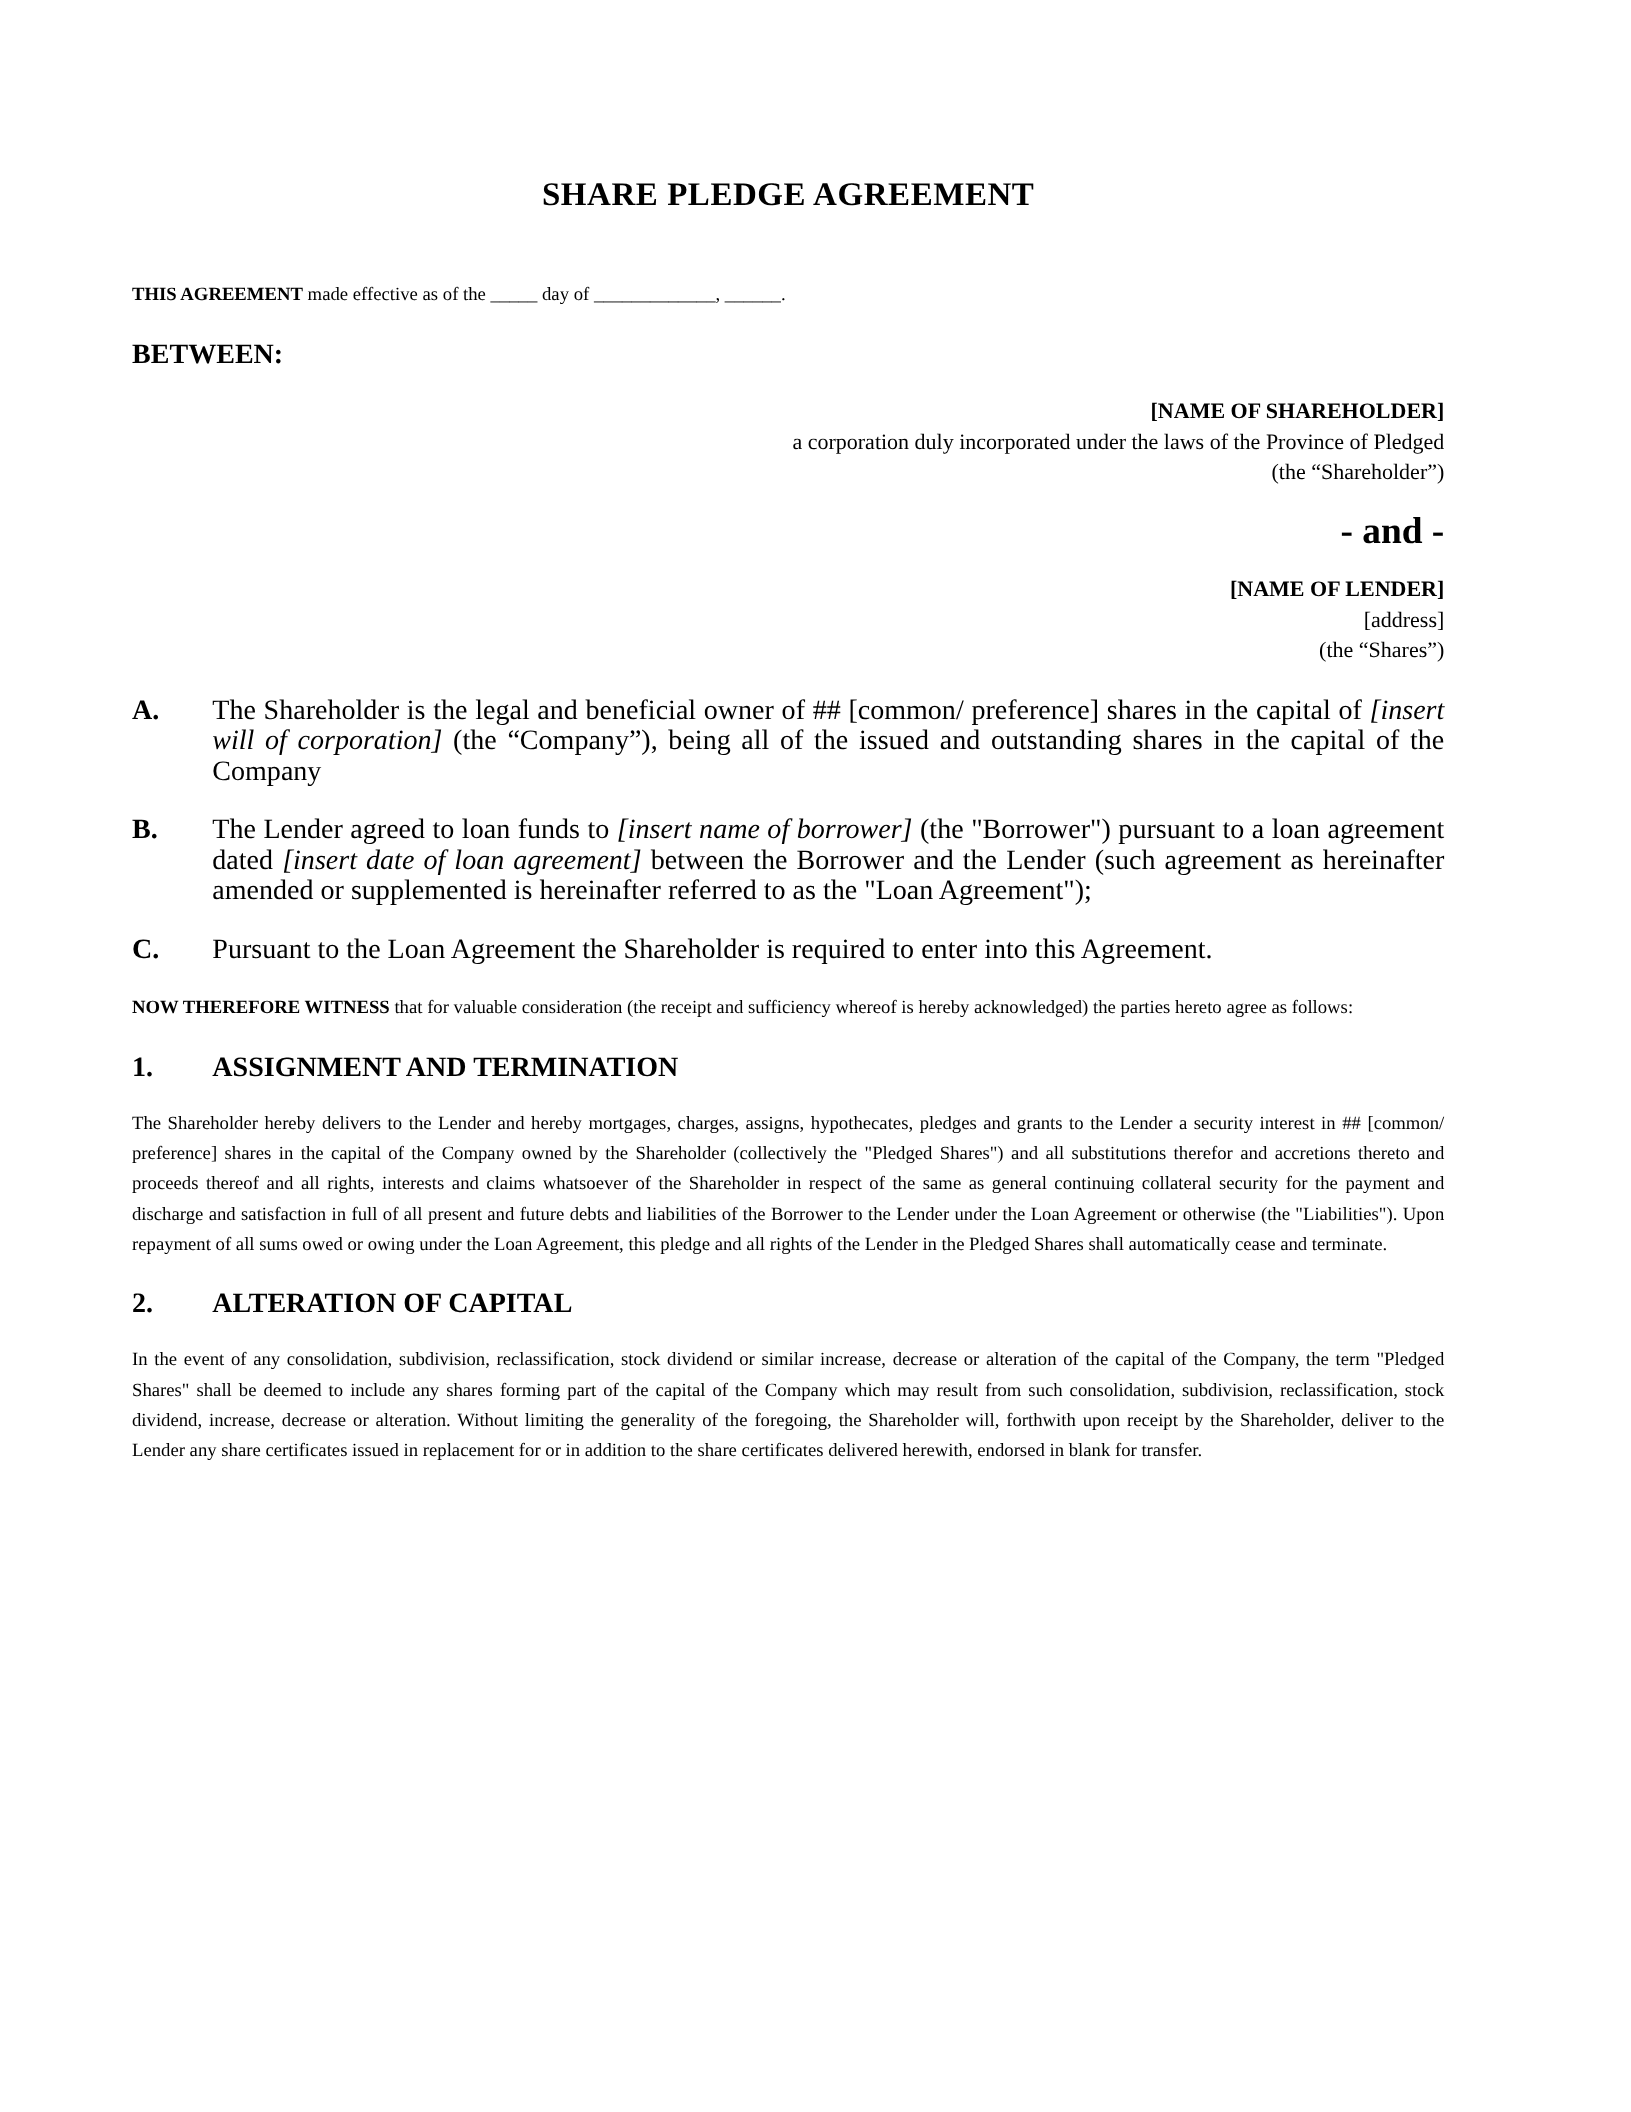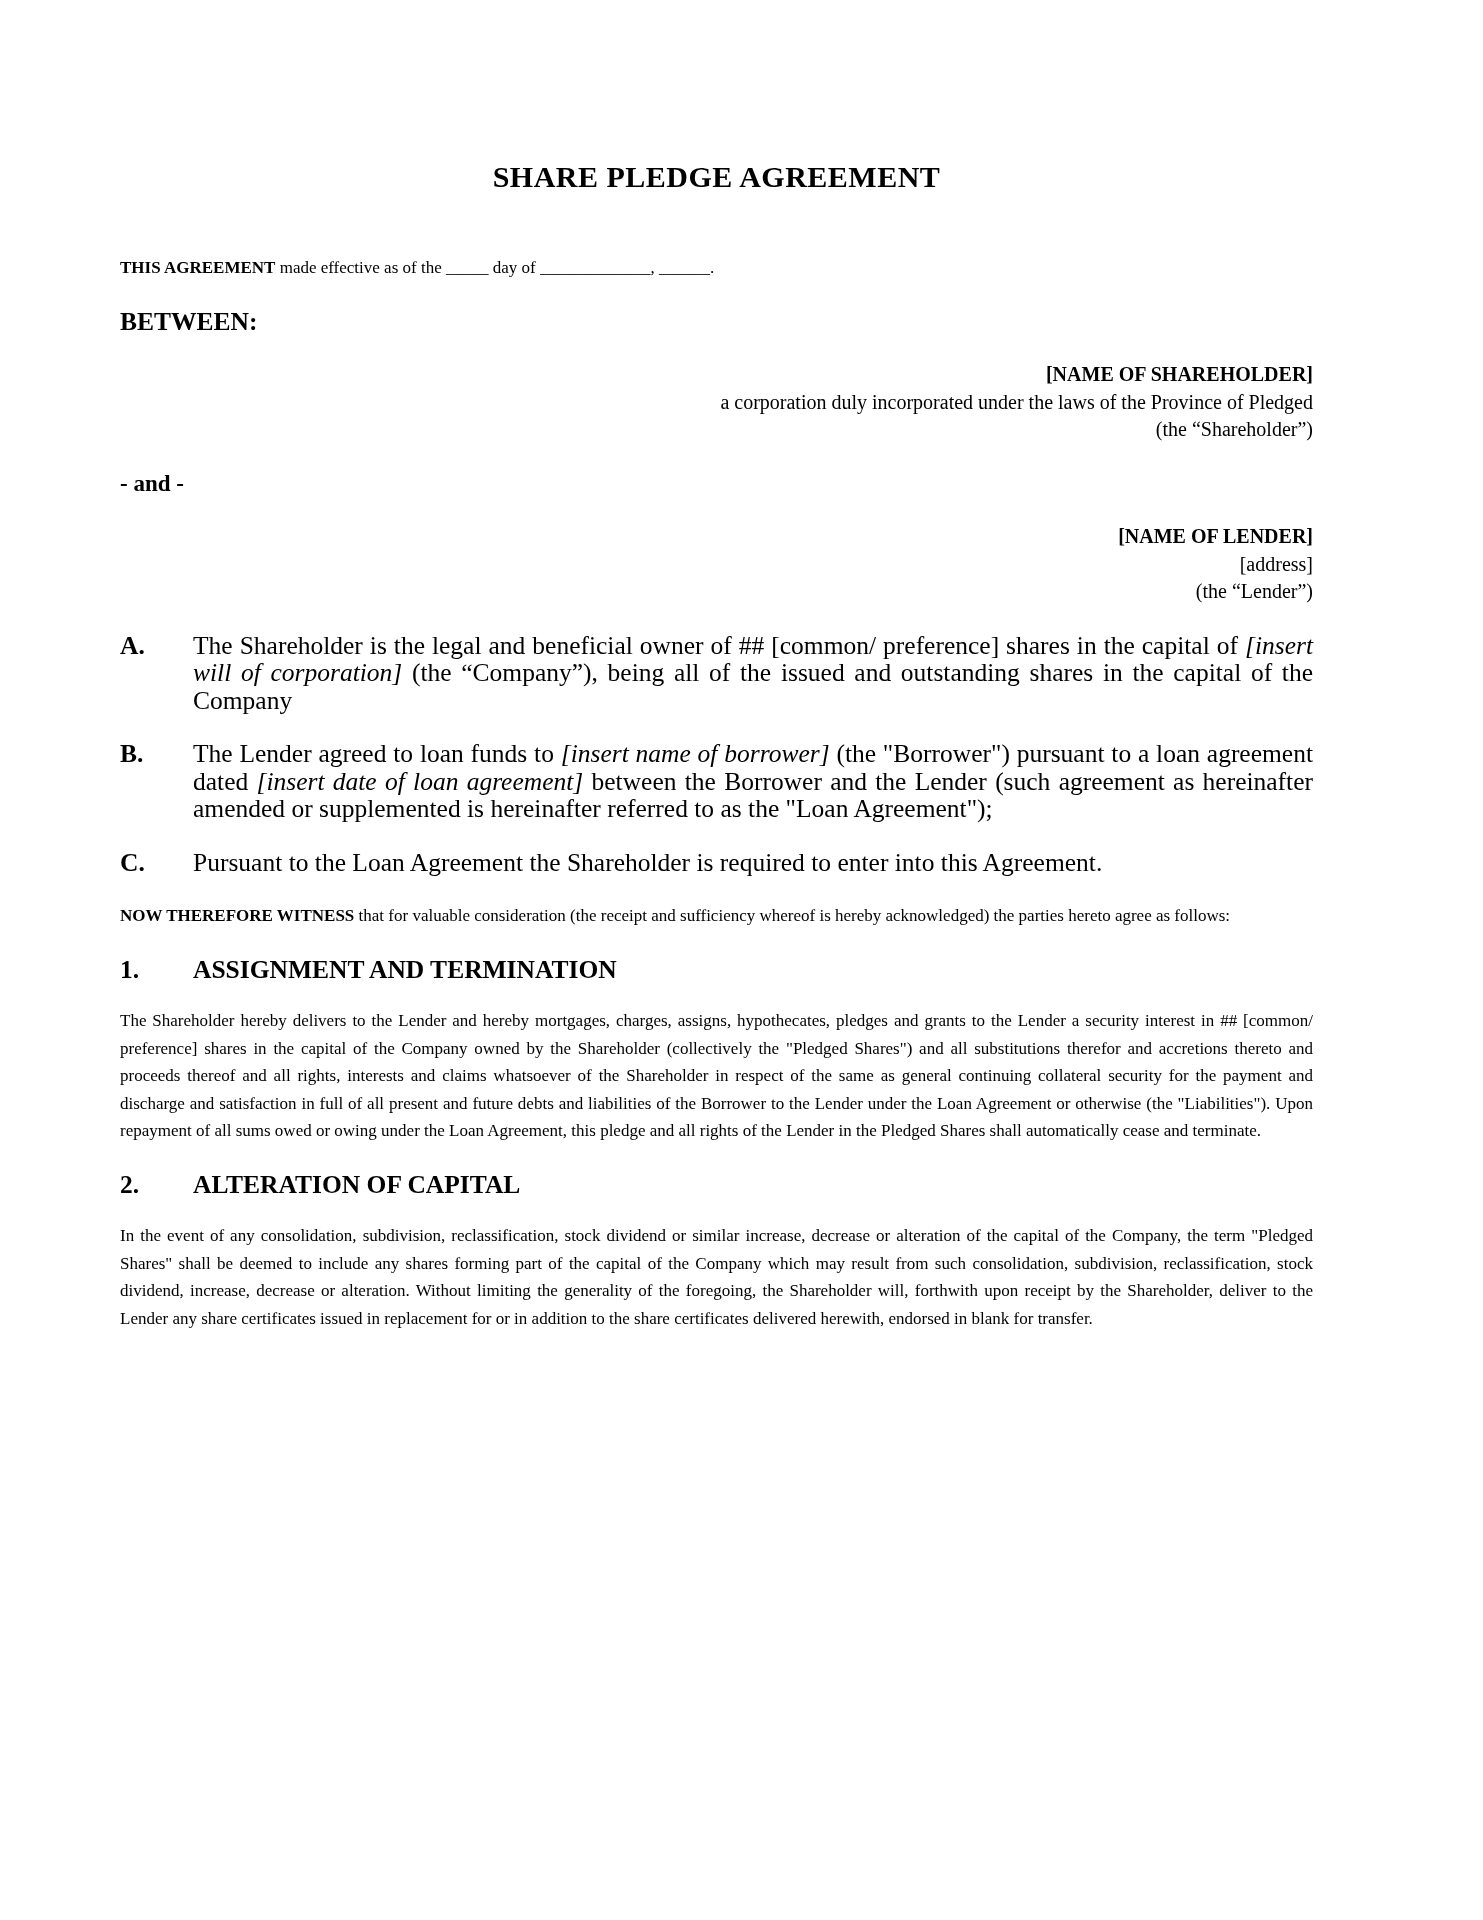--- a/index.html
+++ b/index.html
@@ -42,24 +42,24 @@
     font-weight: bold;
   }
   .center-block {
     font-size: 20px;
     line-height: 27.5px;
     margin: 0 0 26px 0;
     text-align: right;
   }
   .party-name { font-weight: bold; }
   .and-sep {
-    font-size: 23px;
+    font-size: 34px;
     line-height: 27.5px;
     margin: 0 0 26px 0;
-    text-align: left;
+    text-align: right;
     font-weight: bold;
   }
   .hang {
     display: flex;
     font-size: 25.5px;
     line-height: 27.5px;
     margin: 0 0 26px 0;
   }
   .hang-label {
     flex: 0 0 73px;
@@ -95,21 +95,21 @@
       <div class="party-name">[NAME OF SHAREHOLDER]</div>
       <div>a corporation duly incorporated under the laws of the Province of Pledged</div>
       <div>(the “Shareholder”)</div>
     </div>
 
     <div class="and-sep">- and -</div>
 
     <div class="center-block">
       <div class="party-name">[NAME OF LENDER]</div>
       <div>[address]</div>
-      <div>(the “Lender”)</div>
+      <div>(the “Shares”)</div>
     </div>
 
 
     <div class="hang">
       <div class="hang-label">A.</div>
       <div class="hang-body"><span>The Shareholder is the legal and beneficial owner of ## [common/ preference] shares in the capital of </span><span class="ph">[insert will of corporation]</span><span> (the “Company”), being all of the issued and outstanding shares in the capital of the Company</span></div>
     </div>
 
     <div class="hang">
       <div class="hang-label">B.</div>

